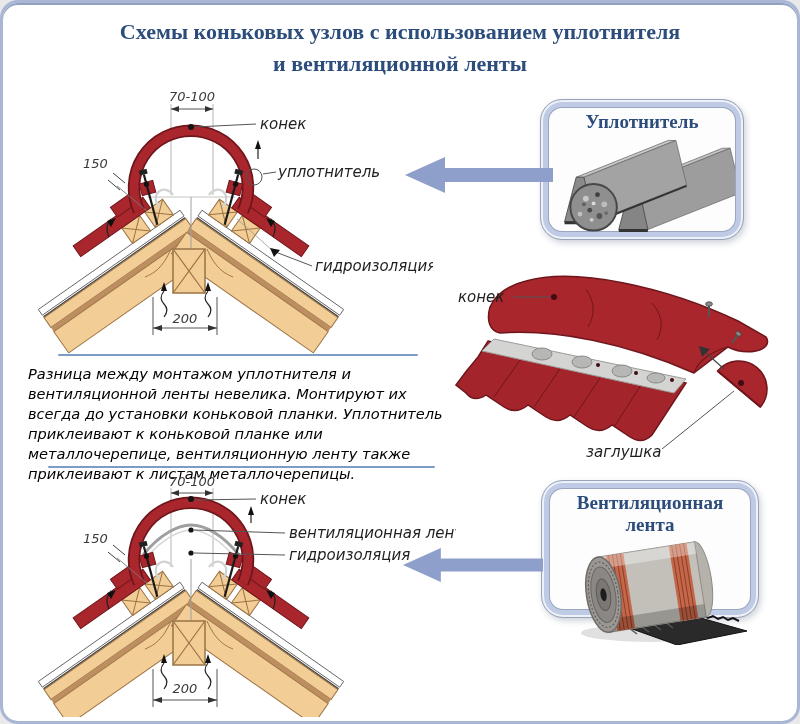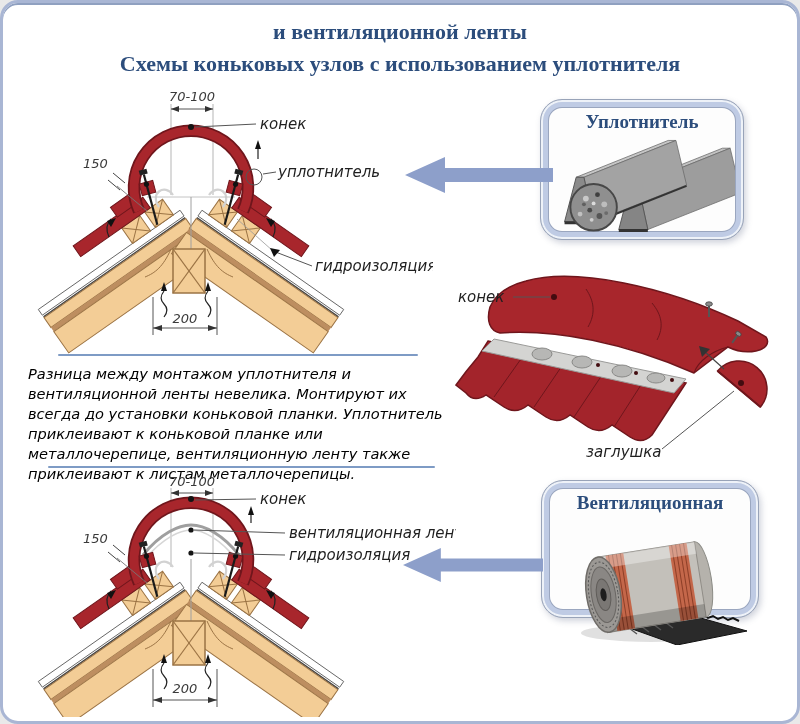--- a/index.html
+++ b/index.html
@@ -33,22 +33,22 @@
   svg text{font-family:"DejaVu Sans",sans-serif;font-style:italic;fill:#1f1f1f;}
   .dim{font-size:13px;fill:#3a3a3a;}
   .lbl{font-size:15px;}
 </style>
 </head>
 <body>
 
 <div class="page">
 
   <div class="title">
+    <div>Схемы коньковых узлов с использованием уплотнителя</div>
     <div>и вентиляционной ленты</div>
-    <div>Схемы коньковых узлов с использованием уплотнителя</div>
   </div>
 
   <svg style="left:18px;top:84px;" width="412" height="268" viewBox="0 0 412 268">
 
     <g>
       <line x1="150" y1="17" x2="150" y2="108" stroke="#b5b5b5" stroke-width="1"></line>
       <line x1="192" y1="17" x2="192" y2="108" stroke="#b5b5b5" stroke-width="1"></line>
       <line x1="150" y1="22" x2="192" y2="22" stroke="#555" stroke-width="1"></line>
       <polygon points="150,22 158,19 158,25" fill="#333"></polygon>
       <polygon points="192,22 184,19 184,25" fill="#333"></polygon>
@@ -415,20 +415,21 @@
     </g>
     <g>
       <line x1="226" y1="188" x2="298" y2="130" stroke="#555" stroke-width="1"></line>
       <text class="lbl" x="150" y="196">заглушка</text>
     </g>
   </svg>
 
   <div class="infobox" style="left:538px;top:477px;width:218px;height:138px;">
     <div class="btitle">
       <div>Вентиляционная</div>
+      <div>лента</div>
     </div>
     <svg style="left:9px;top:52px;position:absolute;" width="200" height="112" viewBox="0 0 200 112">
       <ellipse cx="100" cy="100" rx="70" ry="9" fill="#000" opacity="0.12"></ellipse>
 
       <g>
         <polygon points="70,92 132,80 196,98 126,112" fill="#2a2a2a" stroke="#111" stroke-width="1"></polygon>
         <path d="M132,80 l5,3 l5,-2 l5,3 l5,-2 l5,3 l5,-2 l5,3 l5,-2 l5,3 l5,-2 l6,3" fill="none" stroke="#111" stroke-width="2"></path>
         <path d="M78,95 l8,6 M90,93 l8,6 M102,91 l8,6 M114,89 l8,6" stroke="#555" stroke-width="1.4"></path>
       </g>
 

